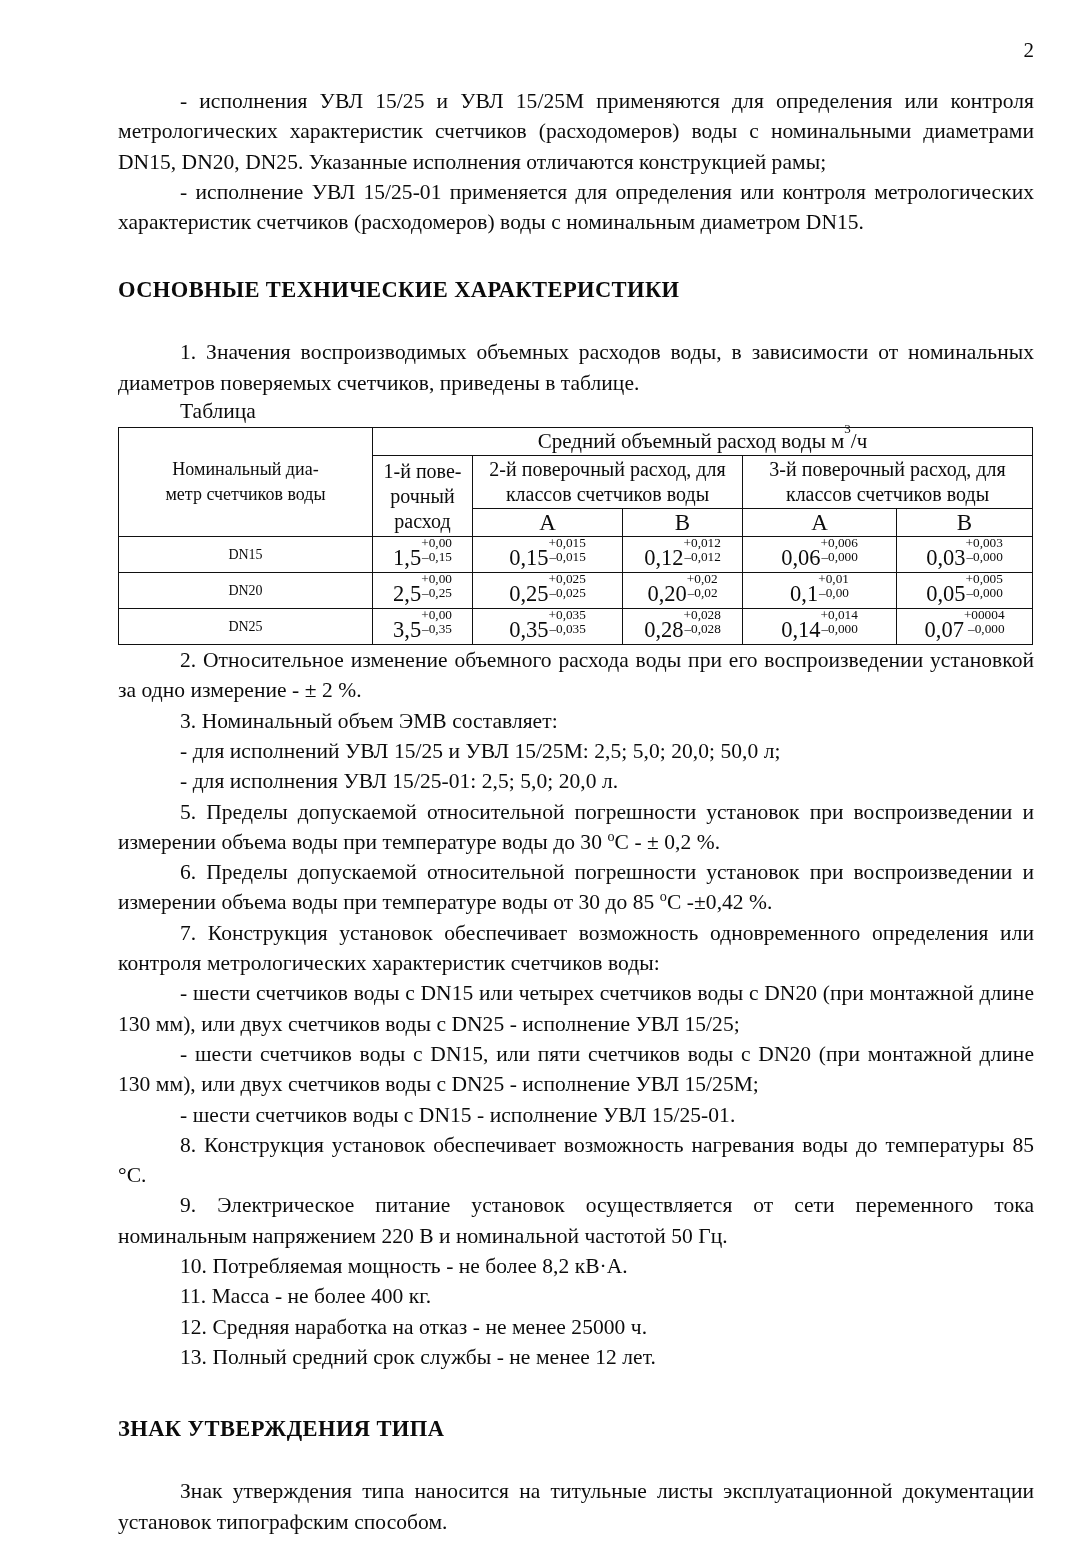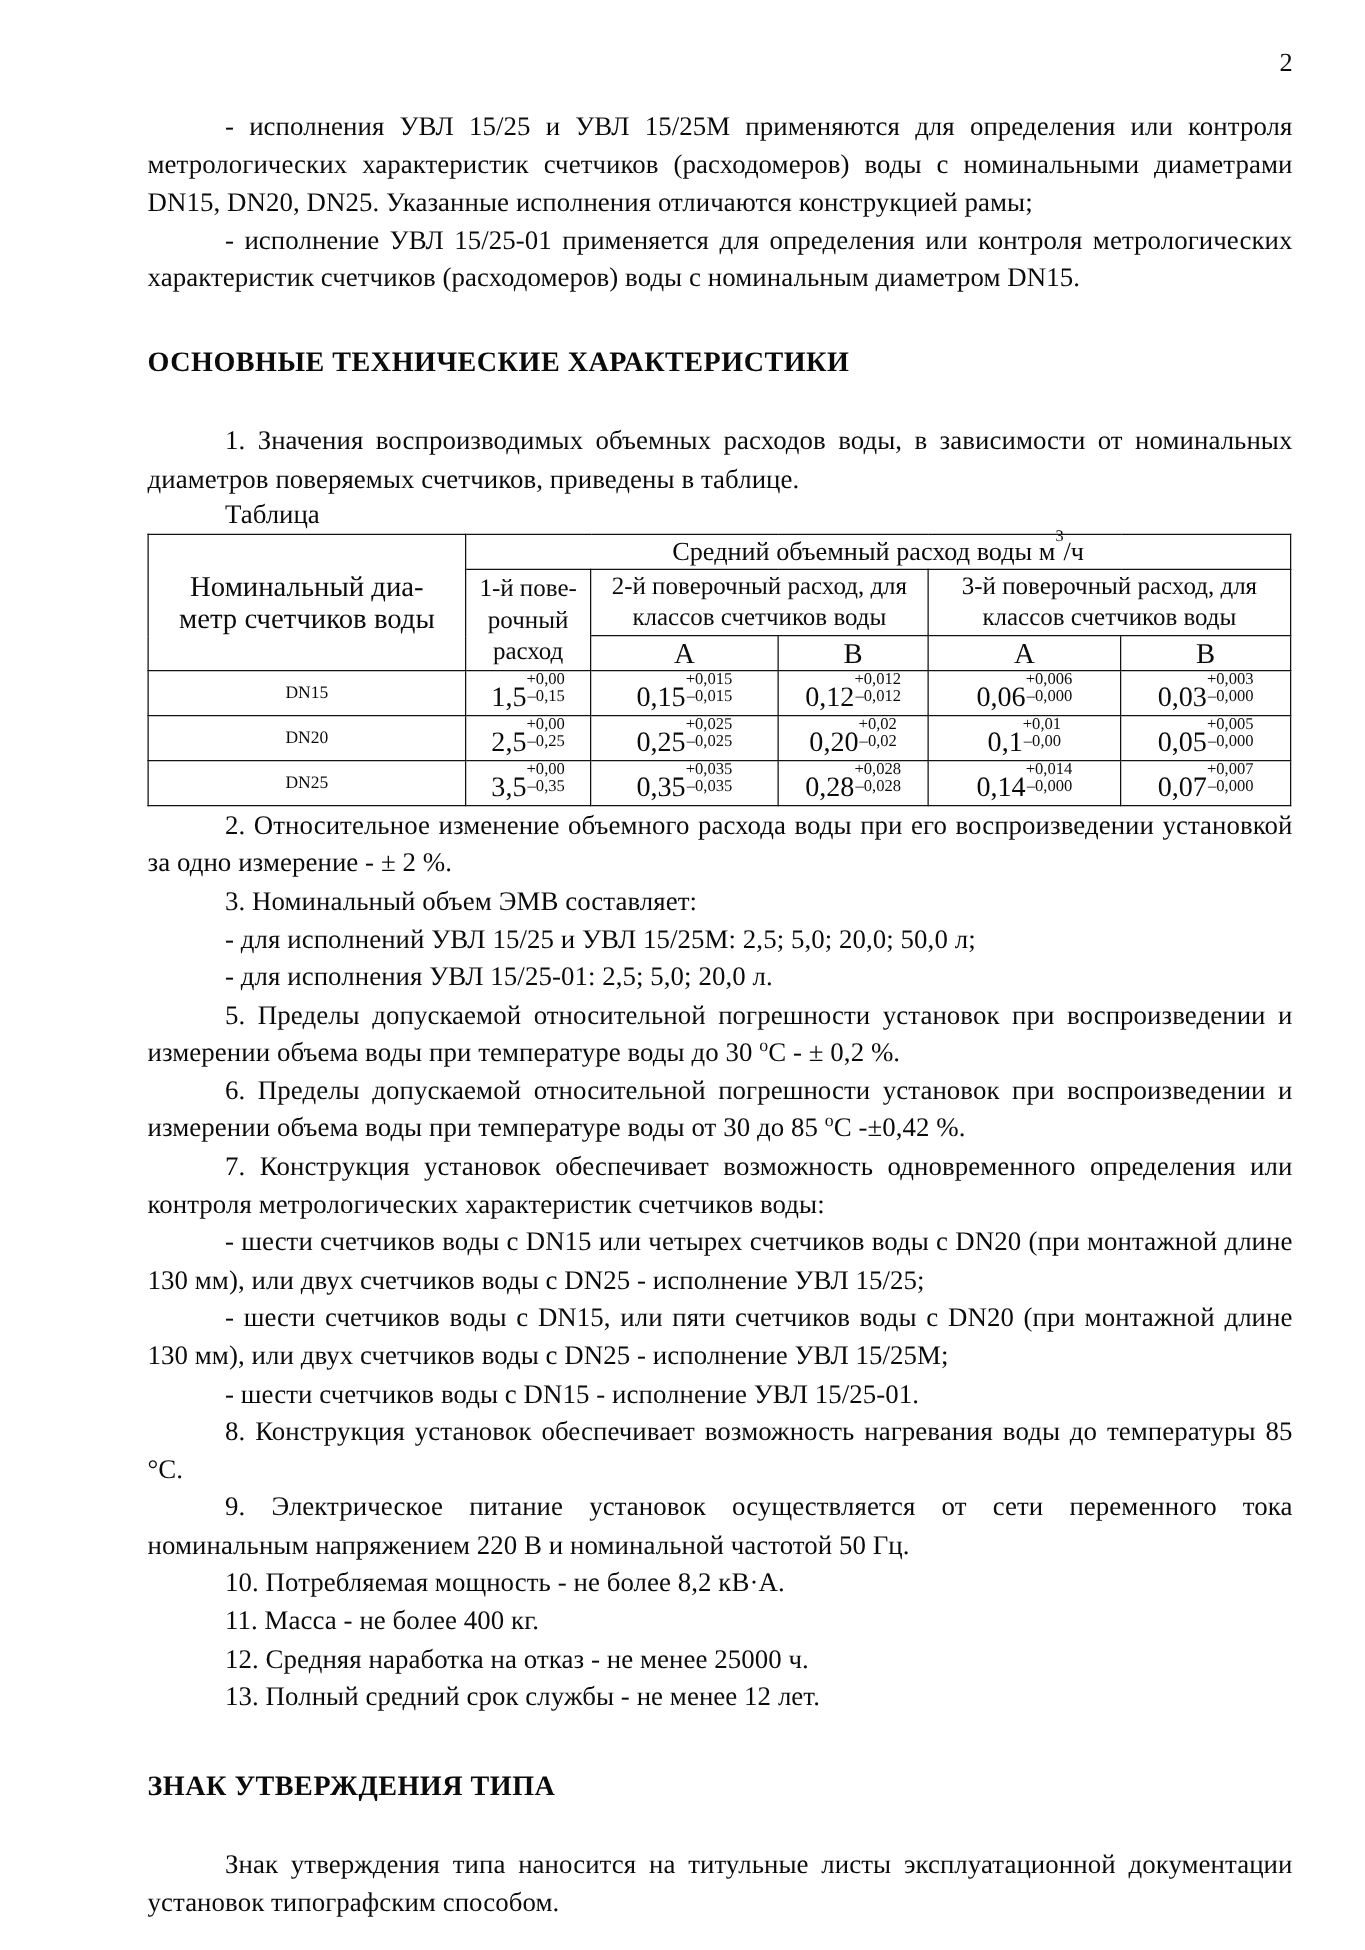--- a/index.html
+++ b/index.html
@@ -76,21 +76,21 @@
     padding: 1px 2px;
     line-height: 25px;
   }
   table.spec td.dn {
     font-size: 14px;
     padding: 5px 2px;
   }
   .hdr-main { font-size: 21px; padding: 3px 2px; }
   .hdr-sub  { font-size: 20px; line-height: 24.5px; }
   .hdr-ab   { font-size: 23px; line-height: 27px; }
-  .col-name { font-size: 23px; line-height: 29px; }
+  .col-name { font-size: 18px; line-height: 29px; }
   .tol {
     display: inline-block;
     position: relative;
     vertical-align: baseline;
     white-space: nowrap;
   }
   .tol .num { }
   .tol .stack {
     display: inline-block;
     vertical-align: baseline;
@@ -218,21 +218,21 @@
           <td class="cell-val">
             <span class="tol"><span class="num">0,35</span><span class="stack"><span class="up">+0,035</span><span class="lo">–0,035</span></span></span>
           </td>
           <td class="cell-val">
             <span class="tol"><span class="num">0,28</span><span class="stack"><span class="up">+0,028</span><span class="lo">–0,028</span></span></span>
           </td>
           <td class="cell-val">
             <span class="tol"><span class="num">0,14</span><span class="stack"><span class="up">+0,014</span><span class="lo">–0,000</span></span></span>
           </td>
           <td class="cell-val">
-            <span class="tol"><span class="num">0,07</span><span class="stack"><span class="up">+0,007</span><span class="lo">–0,000</span></span></span>
+            <span class="tol"><span class="num">0,07</span><span class="stack"><span class="up">+00004</span><span class="lo">–0,000</span></span></span>
           </td>
         </tr>
       </tbody>
     </table>
 
     <p class="body">2. Относительное изменение объемного расхода воды при его воспроизведении установкой за одно измерение - ± 2 %.</p>
     <p class="body nolast">3. Номинальный объем ЭМВ составляет:</p>
     <p class="body nolast">- для исполнений УВЛ 15/25 и УВЛ 15/25М: 2,5; 5,0; 20,0; 50,0 л;</p>
     <p class="body nolast">- для исполнения УВЛ 15/25-01: 2,5; 5,0; 20,0 л.</p>
 

